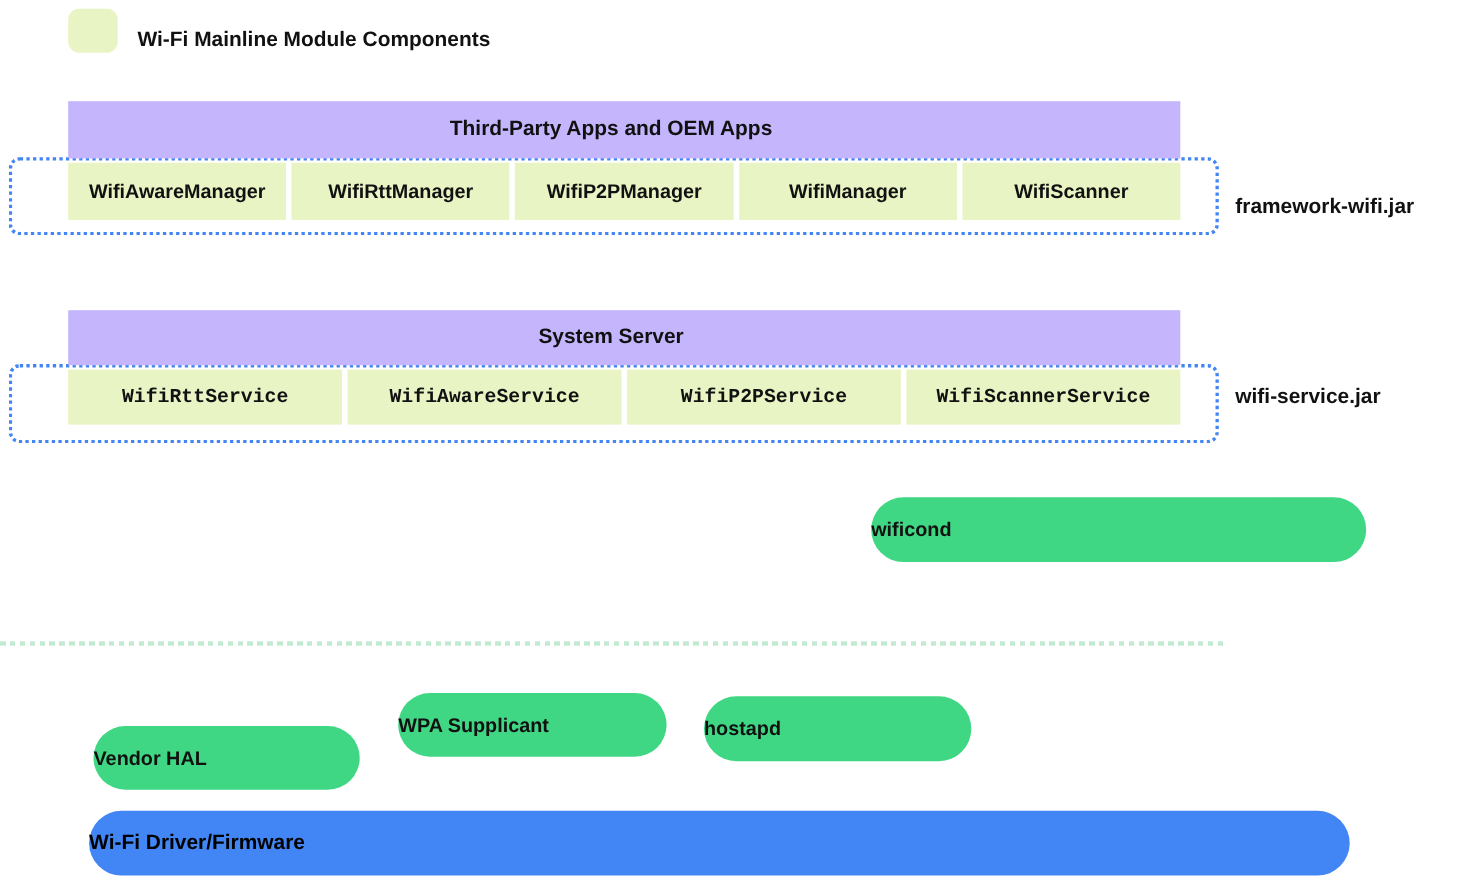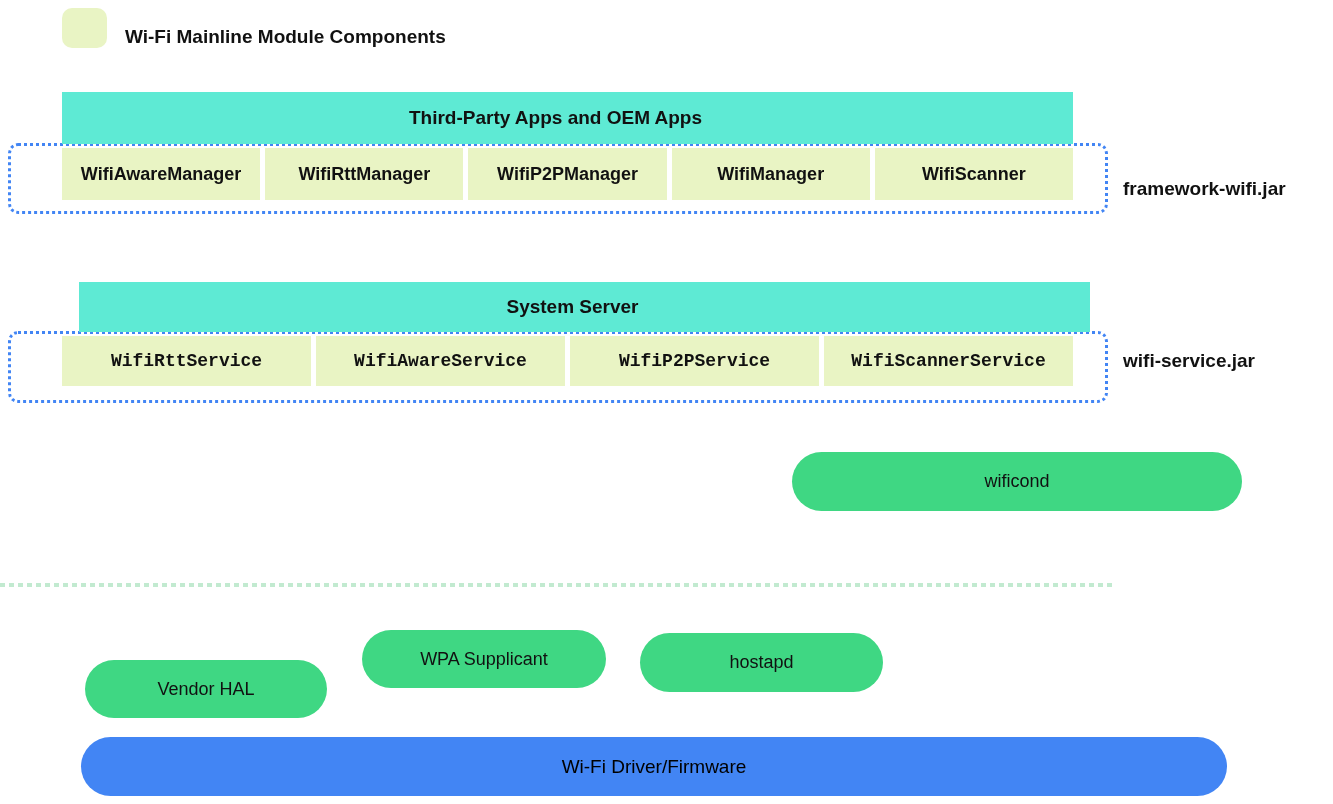--- a/index.html
+++ b/index.html
@@ -16,26 +16,26 @@
   
   .legend-swatch {
     left: 62px; top: 8px; width: 45px; height: 40px;
     background: #e9f4c4; border-radius: 10px;
   }
   .legend-label-wrap { left: 125px; top: 8px; height: 40px; display: flex; align-items: flex-end; }
   .legend-label { font-size: 19px; font-weight: bold; }
 
   
   .bar {
-    left: 62px; width: 1011px; background: #5eead4;
+    left: 62px; width: 1011px; background: #c4b5fd;
     display: flex; align-items: center; justify-content: center;
     font-size: 19px; font-weight: bold; padding-right: 24px; box-sizing: border-box;
   }
   .bar-1 { top: 92px; height: 52px; }
-  .bar-2 { top: 282px; height: 50px; margin-left: 17px; }
+  .bar-2 { top: 282px; height: 50px; }
 
   
   .dotted-rect {
     left: 8px; width: 1100px;
     border: 3px dotted #4285f4; border-radius: 10px;
     box-sizing: border-box; background: transparent;
   }
   .rect-1 { top: 143px; height: 71px; }
   .rect-2 { top: 331px; height: 72px; }
 
@@ -50,22 +50,22 @@
   }
 
   
   .jar-label { left: 1123px; font-size: 19px; font-weight: bold; white-space: nowrap; }
   .jar-label-1 { top: 178px; }
   .jar-label-2 { top: 350px; }
 
   
   .pill {
     border-radius: 30px; background: #3fd783;
-    display: flex; align-items: center; justify-content: center;
-    font-size: 18px; font-weight: normal;
+    display: flex; align-items: center; justify-content: flex-start;
+    font-size: 18px; font-weight: bold;
   }
   .pill-wificond { left: 792px; top: 452px; width: 450px; height: 59px; }
   .pill-vendor-hal { left: 85px; top: 660px; width: 242px; height: 58px; }
   .pill-wpa { left: 362px; top: 630px; width: 244px; height: 58px; }
   .pill-hostapd { left: 640px; top: 633px; width: 243px; height: 59px; }
   .pill-driver {
     left: 81px; top: 737px; width: 1146px; height: 59px;
     background: #4285f4; color: #000000; font-size: 19px; border-radius: 30px;
   }
 

